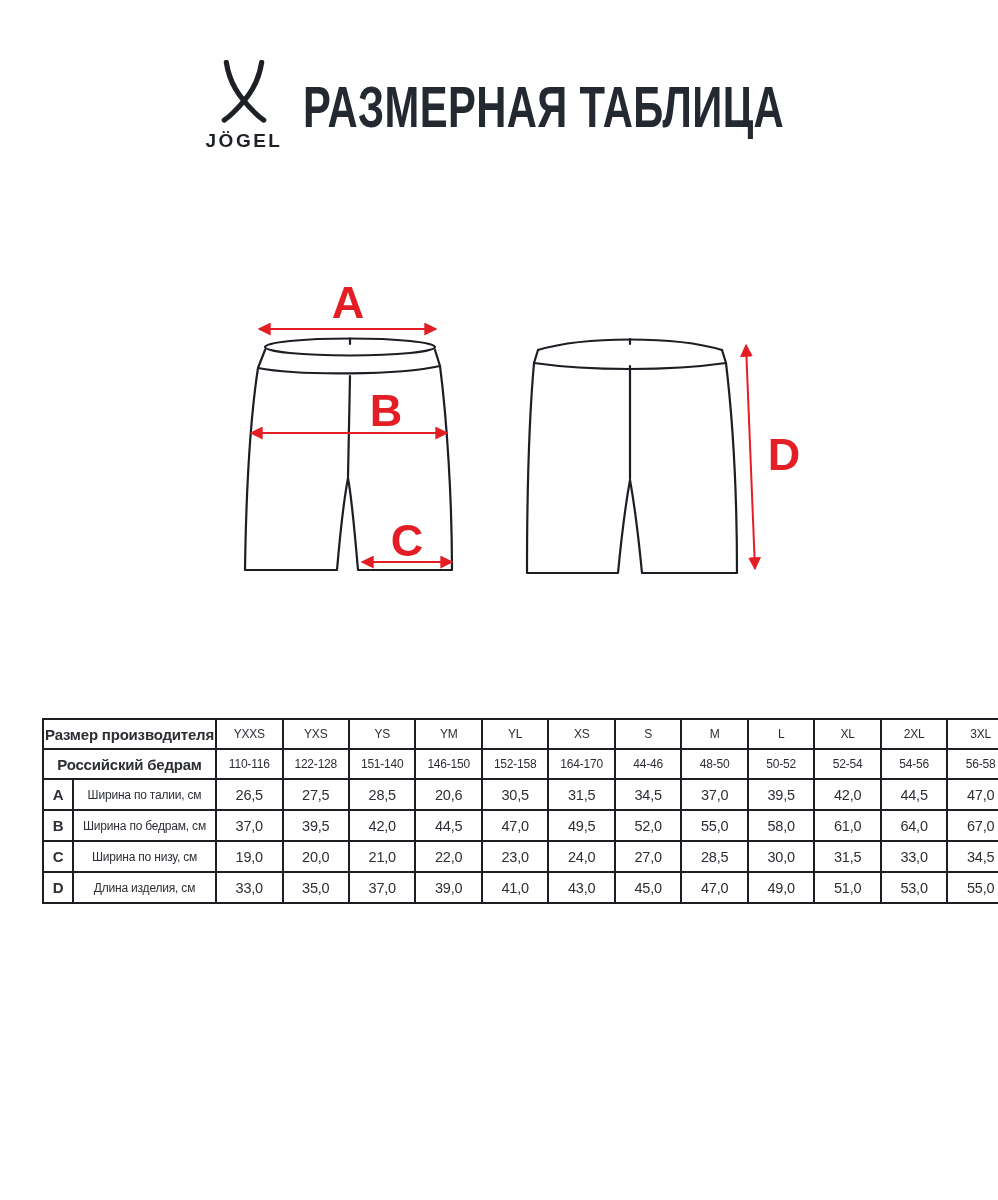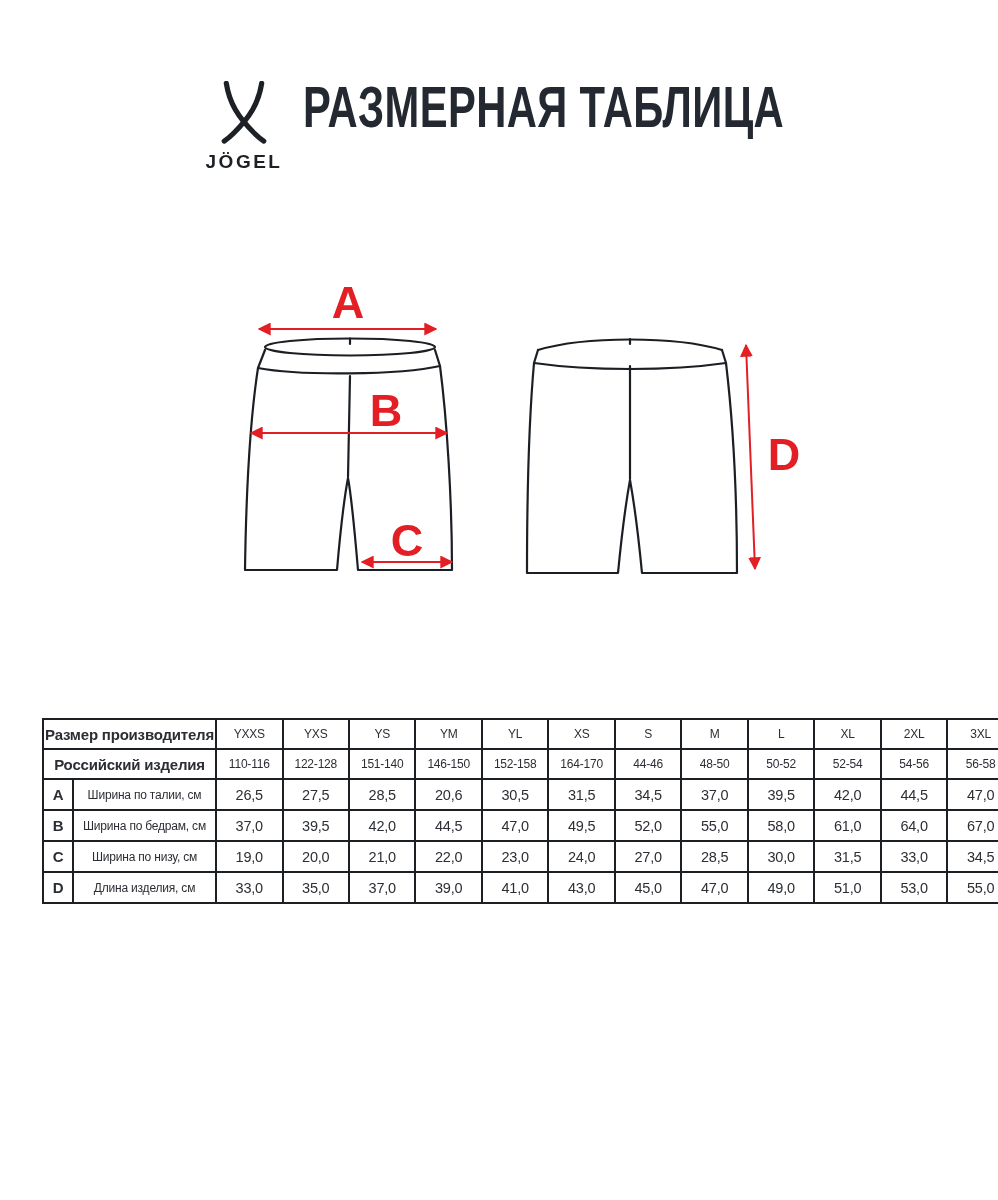--- a/index.html
+++ b/index.html
@@ -1,21 +1,21 @@
 <!DOCTYPE html>
 <html><head>
 <meta charset="utf-8">
 <style>
   html,body{margin:0;padding:0;background:#ffffff;}
   .page{
     position:relative;width:998px;height:1200px;background:#ffffff;overflow:hidden;
     font-family:"Liberation Sans", sans-serif;color:#262a30;
   }
   
-  .logo{position:absolute;left:200px;top:81px;width:88px;text-align:center;}
+  .logo{position:absolute;left:200px;top:60px;width:88px;text-align:center;}
   .logo-mark{display:block;margin:0 auto;}
   .logo-word{
     display:block;margin-top:6px;font-size:19px;font-weight:700;letter-spacing:2.5px;
     color:#1d2126;white-space:nowrap;
   }
   
   .page-title{
     position:absolute;left:303px;top:78px;font-size:58px;font-weight:700;line-height:1;
     color:#242931;white-space:nowrap;transform:scaleX(0.72);transform-origin:left top;
     letter-spacing:0.5px;
@@ -131,21 +131,21 @@
         <td class="size-code">YL</td>
         <td class="size-code">XS</td>
         <td class="size-code">S</td>
         <td class="size-code">M</td>
         <td class="size-code">L</td>
         <td class="size-code">XL</td>
         <td class="size-code">2XL</td>
         <td class="size-code">3XL</td>
       </tr>
       <tr class="hrow">
-        <td class="head-label" colspan="2">Российский изделия</td>
+        <td class="head-label" colspan="2">Российский бедрам</td>
         <td class="size-code">110-116</td>
         <td class="size-code">122-128</td>
         <td class="size-code">151-140</td>
         <td class="size-code">146-150</td>
         <td class="size-code">152-158</td>
         <td class="size-code">164-170</td>
         <td class="size-code">44-46</td>
         <td class="size-code">48-50</td>
         <td class="size-code">50-52</td>
         <td class="size-code">52-54</td>

